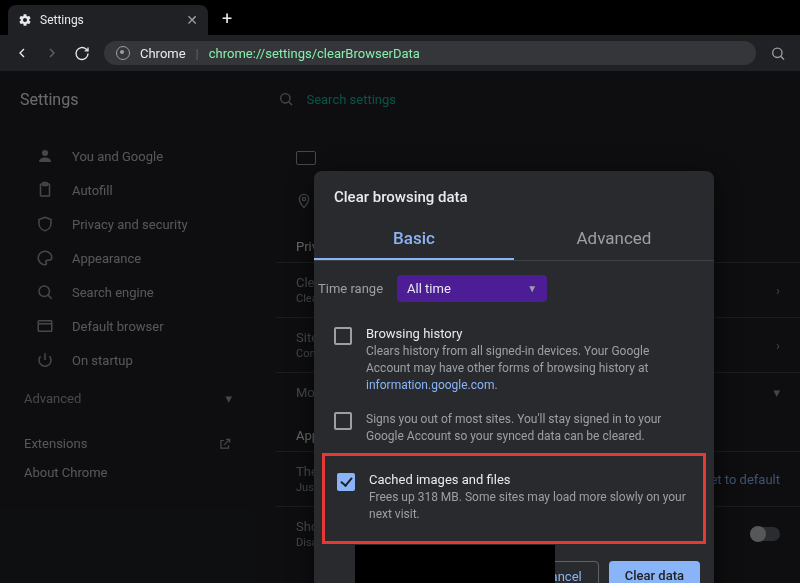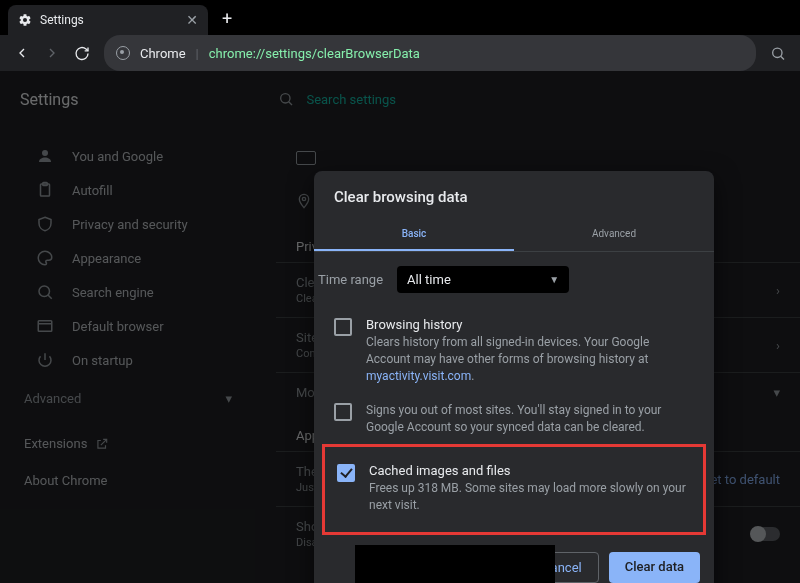--- a/index.html
+++ b/index.html
@@ -9,63 +9,63 @@
   .tabstrip { height: 35px; background: #000; display: flex; align-items: flex-end; padding-left: 8px; }
   .tab { display: flex; align-items: center; gap: 8px; background: #202124; padding: 7px 10px; border-radius: 8px 8px 0 0; width: 200px; font-size: 12px; color: #e8eaed; }
   .tab svg { width: 14px; height: 14px; flex: 0 0 14px; }
   .tab .title { flex: 1; }
   .tab .close { font-size: 14px; color: #9aa0a6; }
   .newtab { color: #e8eaed; font-size: 18px; margin-left: 14px; padding-bottom: 6px; }
   
   
   .toolbar { height: 36px; background: #202124; display: flex; align-items: center; gap: 14px; padding: 0 14px; font-size: 14px; color: #9aa0a6; }
   .toolbar .navicon { width: 16px; height: 16px; display:flex; align-items:center; justify-content:center;}
-  .omnibox { flex: 1; display: flex; align-items: center; gap: 10px; background: #35363a; border-radius: 16px; height: 36px; padding: 0 12px; color: #e8eaed; font-size: 13px; }
+  .omnibox { flex: 1; display: flex; align-items: center; gap: 10px; background: #35363a; border-radius: 16px; height: 24px; padding: 0 12px; color: #e8eaed; font-size: 13px; }
   .omnibox .chromeicon { width:14px; height:14px; border-radius:50%; border:1.5px solid #9aa0a6; position:relative; }
   .omnibox .chromeicon::after { content:""; position:absolute; width:4px; height:4px; border-radius:50%; background:#9aa0a6; top:3px; left:3px; }
   .omnibox .label { color:#e8eaed; }
   .omnibox .sep { color:#5f6368; }
   .omnibox .url { color:#86efac; }
   
   
   .main { position: relative; width: 800px; height: 512px; background: #202124; }
   .dim { position:absolute; inset:0; background: rgba(0,0,0,0.55); pointer-events:none; }
   
   
   .topbar { display:flex; align-items:center; height:56px; padding:0 20px; }
   .topbar .title { font-size:16px; color:#e8eaed; }
   .topbar .searchwrap { margin-left: 200px; display:flex; align-items:center; gap:12px; color:#14b8a6; font-size:13px; }
   
   .sidebar { position:absolute; left:0; top:56px; width:256px; padding:12px 0; }
   .navitem { display:flex; align-items:center; gap:18px; padding: 8px 36px; font-size:13px; color:#bdc1c6; }
   .navitem svg, .navitem .ic { width:18px; height:18px; flex:0 0 18px; }
   .adv { display:flex; align-items:center; justify-content:space-between; padding:14px 24px 8px 24px; font-size:13px; color:#9aa0a6; }
   .sidefoot { padding: 22px 24px; font-size:13px; color:#bdc1c6; }
-  .sidefoot .ext { display:flex; align-items:center; gap:8px; margin-bottom:22px;}
+  .sidefoot .ext { display:flex; align-items:center; gap:8px; justify-content:space-between; margin-bottom:14px;}
   
   .content { position:absolute; left:276px; top:56px; right:0; padding:10px 0; color:#9aa0a6; font-size:13px; }
   .content .sechead { padding: 16px 20px 8px 20px; color:#e8eaed; font-size:13px; }
   .content .row { display:flex; justify-content:space-between; align-items:center; padding:12px 20px; border-top:1px solid #3c4043; }
   .content .row .rt { display:flex; flex-direction:column; gap:2px; }
   .content .row .chev { color:#9aa0a6; }
   .toggle { width:28px; height:14px; border-radius:7px; background:#5f6368; position:relative; }
   .toggle::after { content:""; position:absolute; width:16px; height:16px; border-radius:50%; background:#bdc1c6; top:-1px; left:-2px; }
   .pill-link { color:#8ab4f8; }
   .paymentrow { display:flex; align-items:center; gap:14px; padding: 14px 20px; }
   .payic { width:20px; height:14px; border:1.5px solid #9aa0a6; border-radius:2px; }
   .addric { width:16px; height:16px; }
   
   
   .dialog { position:absolute; left:314px; top:100px; width:400px; background:#292a2d; border-radius:8px; box-shadow:0 8px 24px rgba(0,0,0,0.6); z-index:5; color:#e8eaed; font-size:13px; padding-bottom:94px; }
   .dialog h2 { font-size:15px; font-weight:500; padding:17px 20px 12px 20px; }
   .tabs { display:flex; border-bottom:1px solid #3c4043; }
-  .dtab { flex:1; text-align:center; padding:10px 0; font-size:10px; color:#9aa0a6; }
+  .dtab { flex:1; text-align:center; padding:10px 0; font-size:17px; color:#9aa0a6; }
   .dtab.active { color:#8ab4f8; border-bottom:2.5px solid #8ab4f8; font-weight:500; }
   .timerange { display:flex; align-items:center; gap:14px; padding:14px 4px; color:#9aa0a6; }
-  .select { display:flex; align-items:center; justify-content:space-between; background:#000000; border-radius:4px; padding:6px 10px; width:172px; color:#e8eaed; font-size:13px; }
+  .select { display:flex; align-items:center; justify-content:space-between; background:#4c1d95; border-radius:4px; padding:6px 10px; width:150px; color:#e8eaed; font-size:13px; }
   .select .car { font-size:10px; color:#9aa0a6; }
   .opt { display:flex; gap:14px; padding:10px 20px 8px 20px; }
   .cb { flex:0 0 18px; width:18px; height:18px; border:2px solid #9aa0a6; border-radius:2px; margin-top:1px; position:relative; }
   .cb.checked { background:#8ab4f8; border-color:#8ab4f8; }
   .cb.checked::after { content:""; position:absolute; left:4px; top:0px; width:5px; height:9px; border:solid #202124; border-width:0 2px 2px 0; transform:rotate(40deg); }
   .opt .otext .otitle { color:#e8eaed; margin-bottom:2px; }
   .opt .otext .odesc { color:#9aa0a6; font-size:12px; line-height:1.4; }
   .opt .otext .odesc .lnk { color:#8ab4f8; }
   .highlight { border:3px solid #e53935; margin:0 8px; padding-top:6px; padding-bottom:10px; }
   .footer { position:absolute; bottom:46px; right:14px; display:flex; gap:10px; }
@@ -256,21 +256,21 @@
       <div class="select">
         <span>All time</span>
         <span class="car">▼</span>
       </div>
     </div>
 
     <div class="opt">
       <div class="cb"></div>
       <div class="otext">
         <div class="otitle">Browsing history</div>
-        <div class="odesc"><span>Clears history from all signed-in devices. Your Google Account may have other forms of browsing history at </span><span class="lnk">myactivity.visit.com</span><span>.</span></div>
+        <div class="odesc"><span>Clears history from all signed-in devices. Your Google Account may have other forms of browsing history at </span><span class="lnk">information.google.com</span><span>.</span></div>
       </div>
     </div>
 
     <div class="opt">
       <div class="cb"></div>
       <div class="otext">
         <div class="odesc"><span>Signs you out of most sites. You'll stay signed in to your Google Account so your synced data can be cleared.</span></div>
       </div>
     </div>
 

